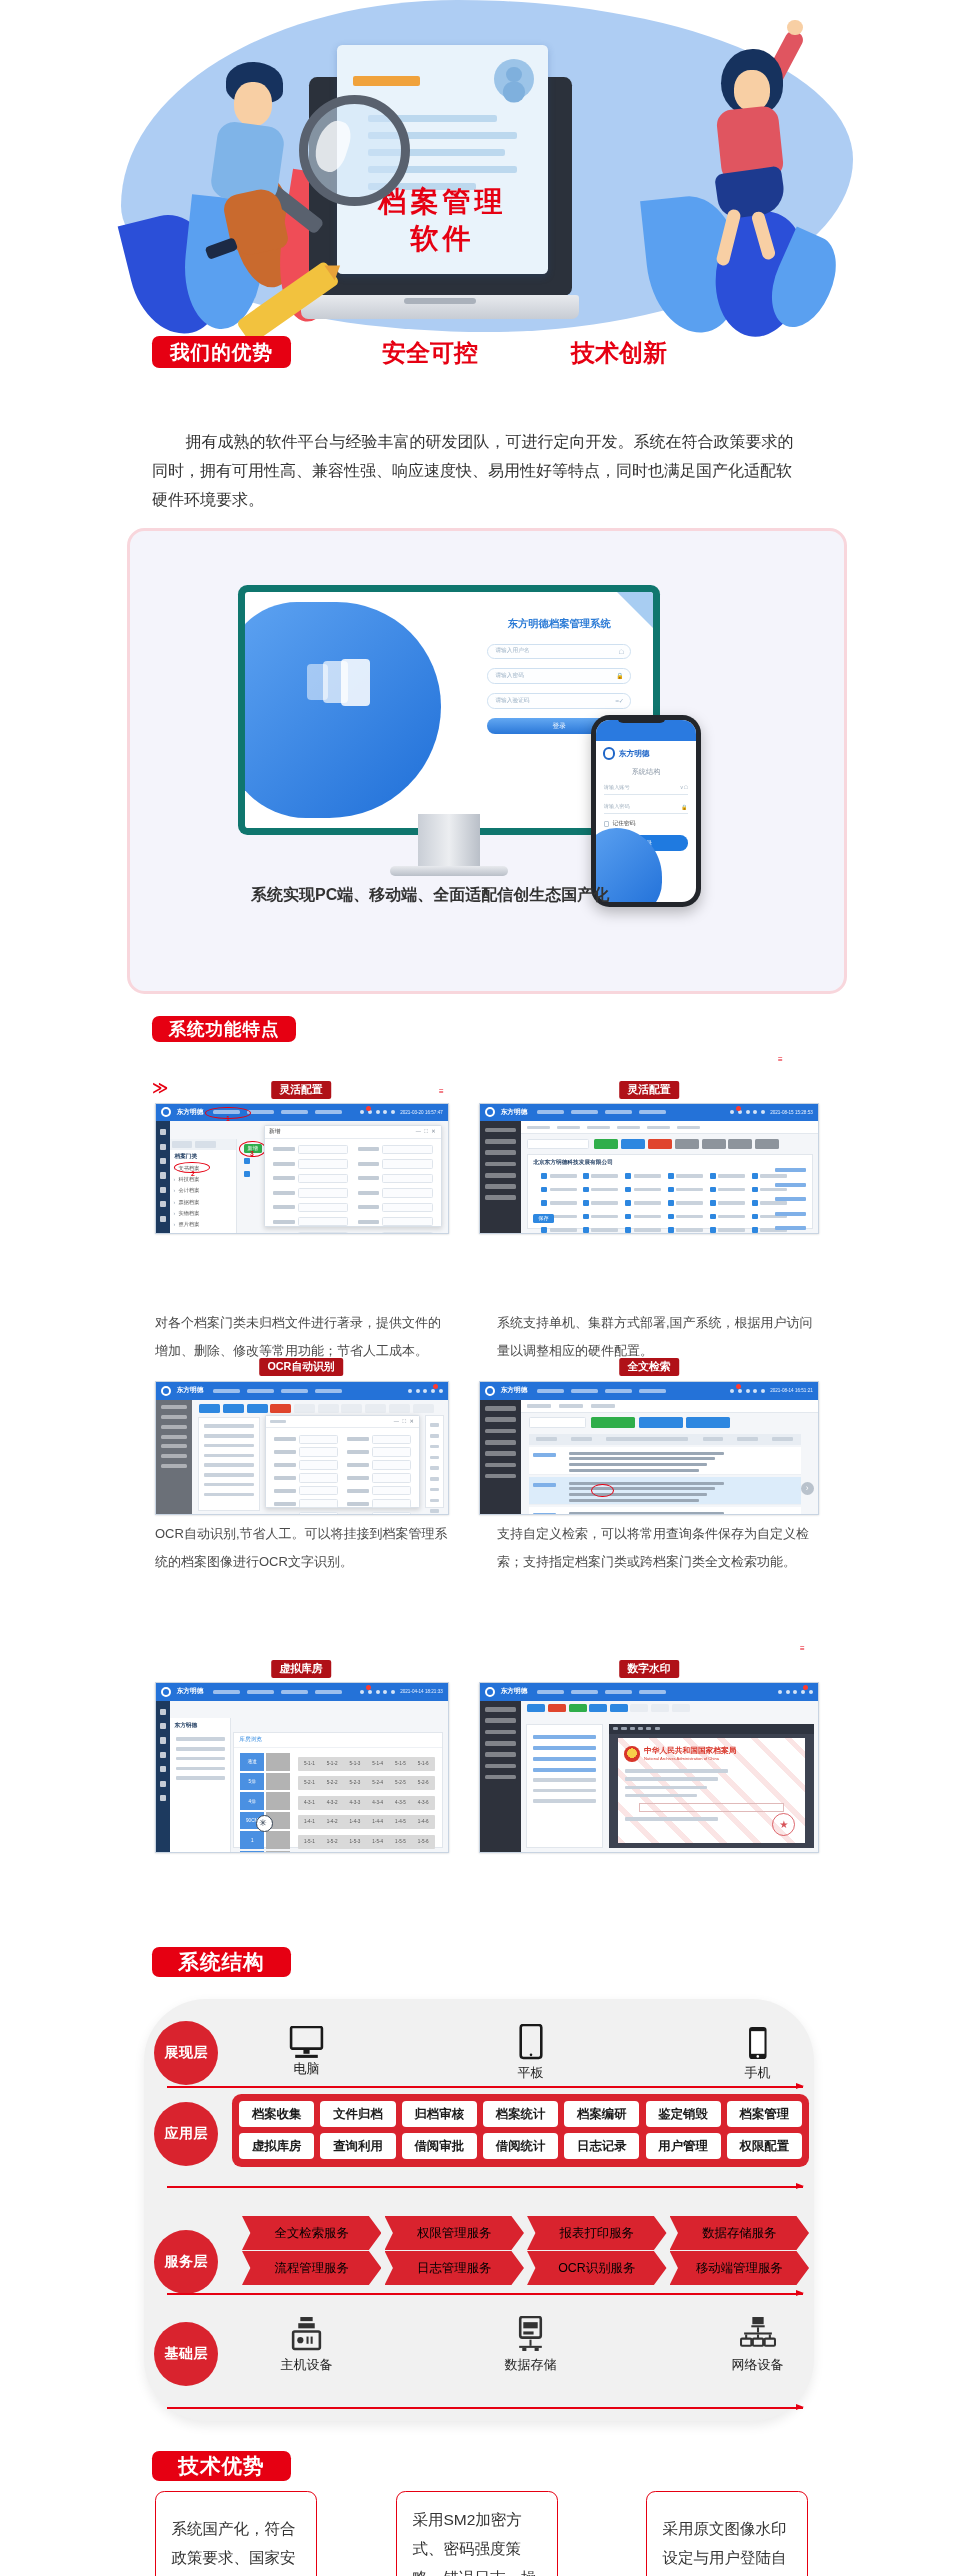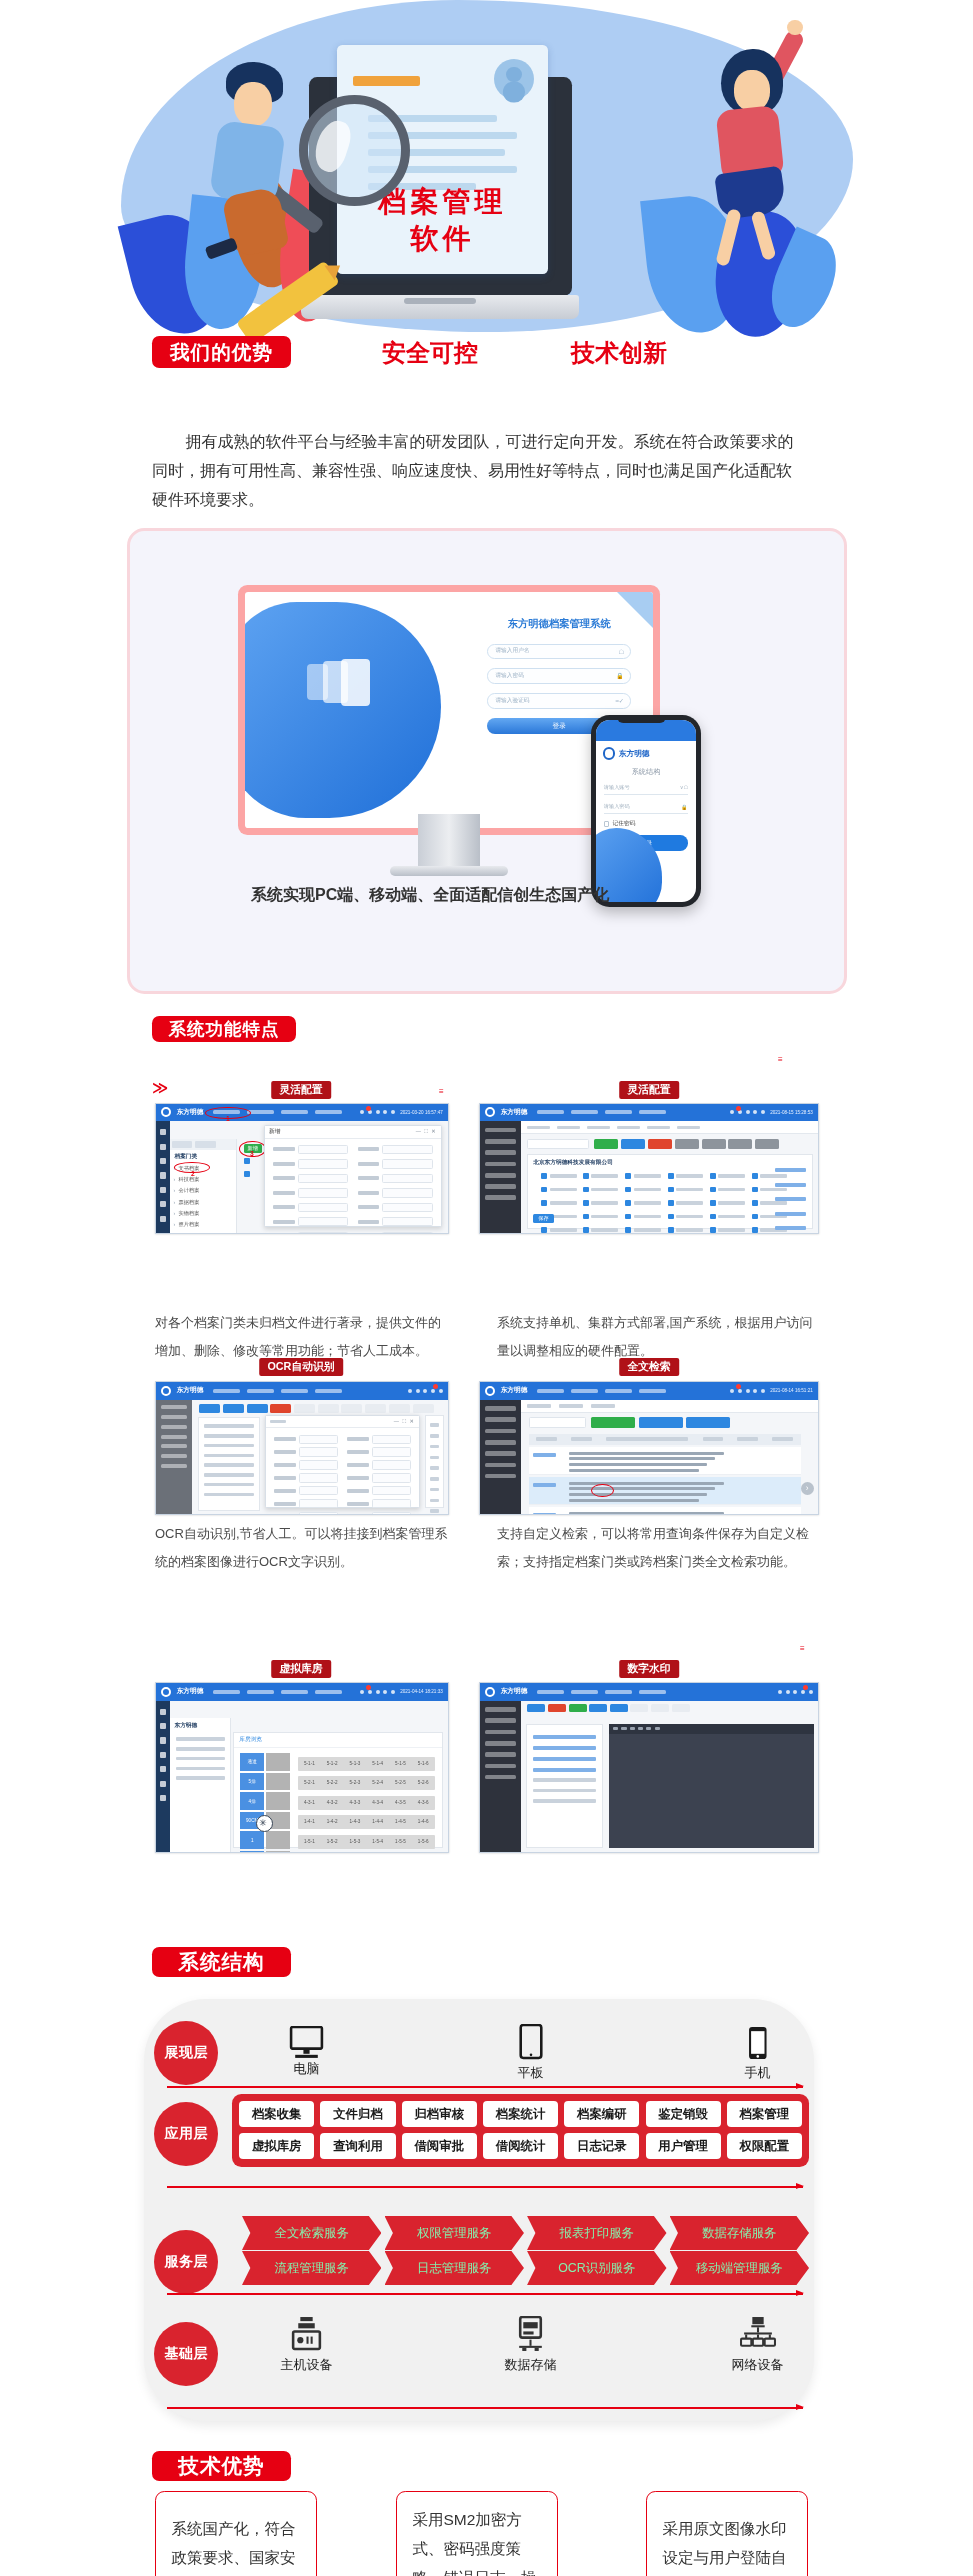--- a/index.html
+++ b/index.html
@@ -60,21 +60,21 @@
   .adv-text { position:absolute; color:#e60012; font-weight:bold; font-size:24px; }
 
   
   .intro { position:absolute; left:152px; top:427px; width:654px; font-size:16px; color:#333;
            line-height:29px; text-indent:2.1em; }
 
   
   .pinkbox { position:absolute; left:127px; top:528px; width:720px; height:466px;
              background:#f4f4fb; border:3.6px solid #f8d6dc; border-radius:17.5px; }
   .monitor-bezel { position:absolute; left:108px; top:54px; width:422px; height:250px;
-                   background:#fca5a5; border-radius:9.3px; padding:7.2px; }
+                   background:#0f766e; border-radius:9.3px; padding:7.2px; }
   .monitor-screen { position:relative; width:100%; height:100%; background:#fff; border-radius:3.1px; overflow:hidden; }
   .screen-triangle { position:absolute; right:0; top:0; width:0; height:0;
                      border-top:36px solid #a8cdf2; border-left:36px solid transparent; }
   .screen-blob { position:absolute; left:-20.6px; top:10.3px; width:216px; height:216px;
                  background:linear-gradient(135deg,#5fa4f2,#1f6fd8); border-radius:40% 58% 62% 45%; }
   .screen-blob-inner { position:absolute; left:62px; top:67px; width:77px; height:57px; }
   .shield-card { position:absolute; background:rgba(255,255,255,.85); border-radius:4.1px; }
   .pc-login { position:absolute; left:242px; top:25px; width:144px; }
   .pc-login-title { color:#2b7bd6; font-weight:bold; font-size:10.3px; text-align:center; margin-bottom:12.4px; }
   .pc-field { position:relative; height:15.5px; border:0.5px solid #cfe0f0; border-radius:7.7px; margin-bottom:9.3px;
@@ -190,21 +190,21 @@
   .layer-arrow { position:absolute; left:23px; right:11.3px; height:1.5px; background:#e60012; }
   .layer-arrow:after { content:""; position:absolute; right:-1px; top:-3.1px; border-left:8.2px solid #e60012;
                        border-top:3.6px solid transparent; border-bottom:3.6px solid transparent; }
   .device { position:absolute; text-align:center; color:#222; font-size:13px; }
   .apps-box { position:absolute; left:88px; width:577px; background:#d9232e; border-radius:9.3px; padding:7.2px 7.2px; }
   .apps-row { display:flex; gap:6.2px; margin-bottom:6.2px; }
   .apps-row:last-child { margin-bottom:0; }
   .app-btn { flex:1; height:26px; background:#fff; border-radius:4.1px; color:#1a1a1a; font-weight:bold;
              font-size:12.4px; display:flex; align-items:center; justify-content:center; }
   .svc-row { position:absolute; left:98px; display:flex; gap:3.1px; width:567px; }
-  .svc-chip { flex:1; height:34px; background:#d9232e; color:#86efac; font-size:12.4px; display:flex;
+  .svc-chip { flex:1; height:34px; background:#d9232e; color:#000000; font-size:12.4px; display:flex;
               align-items:center; justify-content:center;
               clip-path:polygon(0 0, 91% 0, 100% 50%, 91% 100%, 0 100%, 6% 50%); }
   .infra { position:absolute; text-align:center; color:#222; font-size:13px; }
 
   
   .tech-card { position:absolute; width:162px; background:#fff; border:1.5px solid #e60012; border-radius:9.3px;
                padding:13.4px 15.5px; font-size:15.5px; color:#333; line-height:29px; display:flex; align-items:center; }
 </style>
 </head>
 <body>
@@ -919,20 +919,36 @@
             </div>
             <div class="doc-viewer">
               <div class="doc-toolbar">
                 <i></i>
                 <i></i>
                 <i></i>
                 <i></i>
                 <i></i>
                 <i></i>
               </div>
+              <div class="doc-page">
+                <div class="doc-head">
+                  <span class="emblem"></span>
+                  <div>
+                    <div class="doc-title">中华人民共和国国家档案局</div>
+                    <div class="doc-sub">National Archives Administration of China</div>
+                  </div>
+                </div>
+                <div class="doc-line" style="width: 103px;"></div>
+                <div class="doc-line" style="width: 93px;"></div>
+                <div class="doc-line" style="width: 82px;"></div>
+                <div class="doc-line" style="width: 72px;"></div>
+                <div class="doc-input"></div>
+                <div class="doc-line" style="width: 93px;"></div>
+                <div class="stamp" style="right: 9.3px; bottom: 7.2px; width: 23px; height: 23px; font-size: 10.3px;">★</div>
+              </div>
             </div>
           </div>
           <div class="sidebar wide">
             <i></i>
             <i></i>
             <i></i>
             <i></i>
             <i></i>
             <i></i>
             <i></i>

